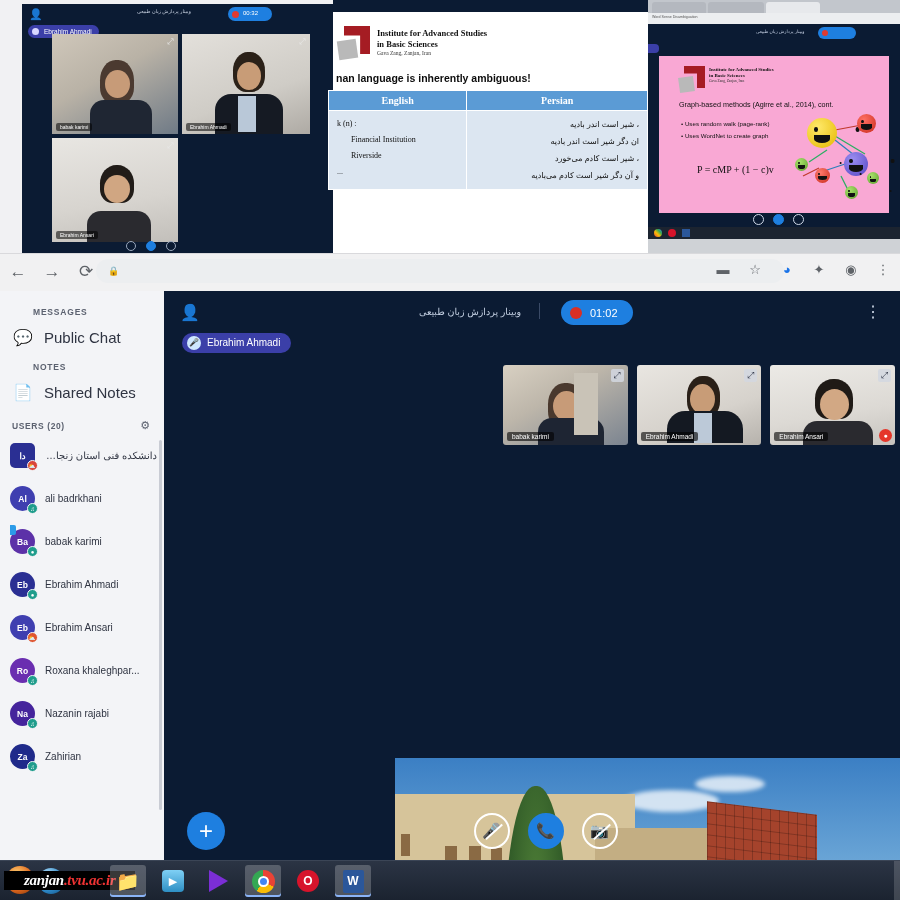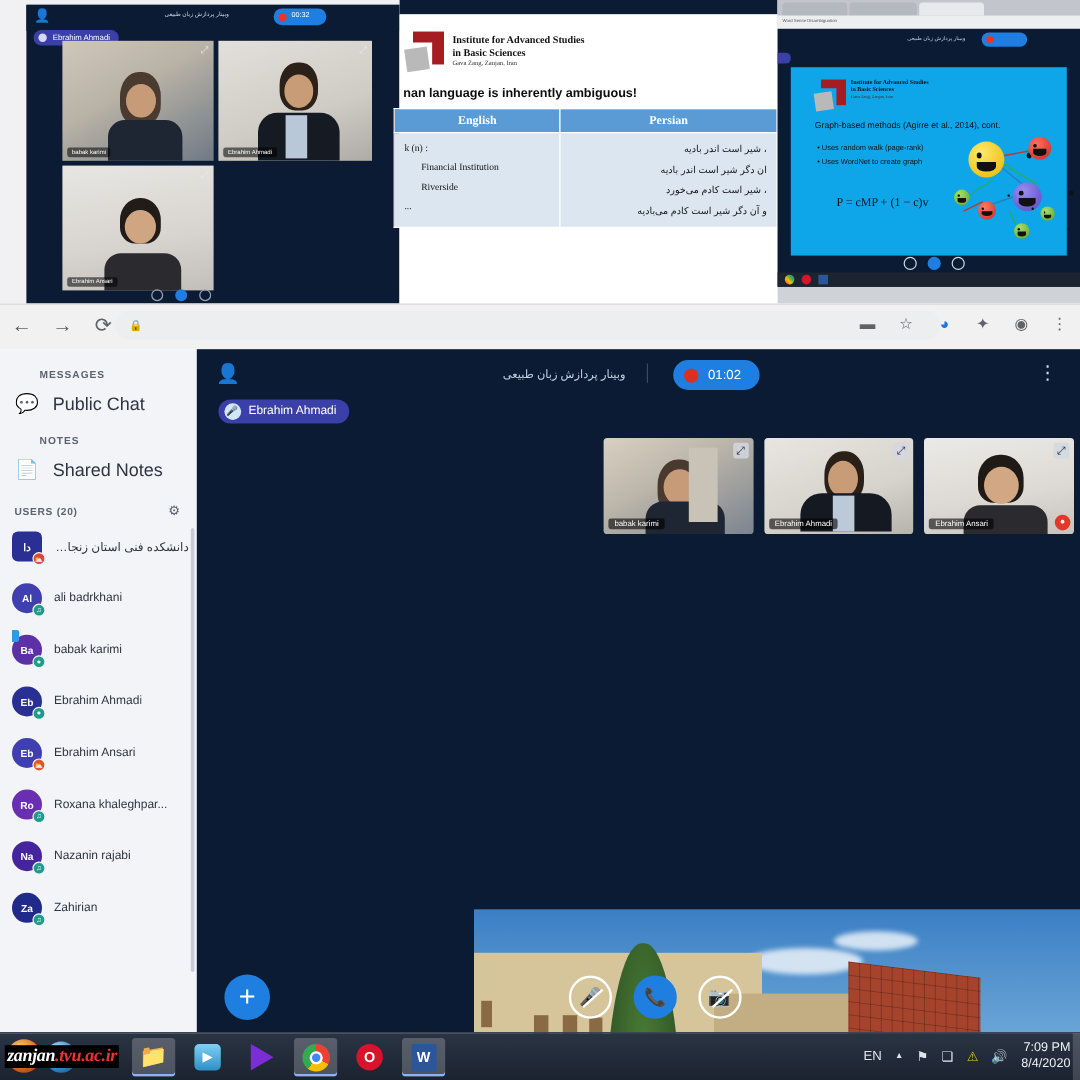--- a/index.html
+++ b/index.html
@@ -56,21 +56,21 @@
   .pc-tabs { position: relative; height: 13px; background: #c2c6cc; }
   .pc-tabs .tb { position: absolute; top: 2px; height: 11px; background: #e5e7ea; border-radius: 3px 3px 0 0; }
   .pc-addr { position: relative; height: 11px; background: #eceef0; }
   .pc-addr .u { position: absolute; left: 4px; top: 2px; font-size: 3.6px; color: #555; }
   .pc-app { position: relative; height: 215px; background: #0b1b33; }
   .pc-hdr { position: relative; height: 18px; }
   .pc-fa { position: absolute; left: 108px; top: 5px; font-size: 4.5px; color: #c2cde0; direction: rtl; filter: blur(.2px); }
   .pc-rec { position: absolute; left: 170px; top: 3px; width: 38px; height: 12px; border-radius: 6px; background: #1e7fe0; }
   .pc-rec .dot { position: absolute; left: 4px; top: 3px; width: 6px; height: 6px; border-radius: 50%; background: #e03a30; }
   .pc-badge { position: absolute; left: 0; top: 20px; width: 11px; height: 9px; background: #3b3fa8; border-radius: 0 4px 4px 0; }
-  .pc-slide { position: absolute; left: 11px; top: 32px; width: 230px; height: 157px; background: #0ea5e9; }
+  .pc-slide { position: absolute; left: 11px; top: 32px; width: 230px; height: 157px; background: #f9a8d4; }
   .pcs-logo { position: absolute; left: 20px; top: 10px; width: 26px; height: 26px; }
   .pcs-logo .red { position: absolute; left: 5px; top: 0; width: 21px; height: 22px; background: #a51c23; clip-path: polygon(0 0,100% 0,100% 100%,62% 100%,62% 34%,0 34%); }
   .pcs-logo .gray { position: absolute; left: 0; top: 11px; width: 15px; height: 15px; background: #b9b9b9; transform: rotate(-8deg); }
   .pcs-inst { position: absolute; left: 50px; top: 11px; font-family: "Liberation Serif", serif; }
   .pcs-inst .l1 { font-size: 5px; color: #111; font-weight: 700; line-height: 6.2px; }
   .pcs-inst .l3 { font-size: 3.6px; color: #333; }
   .pcs-title { position: absolute; left: 20px; top: 44px; font-size: 7.2px; color: #111; }
   .pcs-bul { position: absolute; left: 22px; top: 62px; font-size: 6.2px; color: #111; line-height: 12px; }
   .pcs-formula { position: absolute; left: 38px; top: 108px; font-family: "Liberation Serif", serif; font-size: 10px; color: #111; }
   .pcs-graph { position: absolute; right: 4px; top: 50px; width: 96px; height: 100px; }
@@ -147,21 +147,21 @@
   .cbtn { position: relative; width: 36px; height: 36px; border-radius: 50%; border: 2px solid #fff; color: #fff; font-size: 15px; display: flex; align-items: center; justify-content: center; cursor: pointer; }
   .cbtn.filled { background: #1e7fe0; border-color: #1e7fe0; }
   .cbtn .slash { position: absolute; left: 7px; top: 16px; width: 22px; height: 1.8px; background: #fff; transform: rotate(-42deg); }
 
   
   .taskbar { position: absolute; left: 0; bottom: 0; width: 900px; height: 40px; background: linear-gradient(#2b3444, #1b2330); border-top: 1px solid #3b4556; }
   .tb-start { position: absolute; left: 6px; top: 5px; width: 30px; height: 30px; }
   .tb-items { position: absolute; left: 110px; top: 4px; display: flex; gap: 9px; align-items: center; }
   .tbi { width: 36px; height: 32px; border-radius: 3px; display: flex; align-items: center; justify-content: center; cursor: pointer; }
   .tbi.active { background: rgba(255,255,255,.22); box-shadow: inset 0 -2px 0 #8ab4f8; }
-  .wm { position: absolute; left: 4px; top: 10px; font-family: "Liberation Serif", serif; font-size: 15px; font-weight: 700; font-style: italic; background: #000; padding: 1px 2px; color: #fff; letter-spacing: -.3px; }
+  .wm { position: absolute; left: 4px; top: 10px; font-family: "Liberation Serif", serif; font-size: 15px; font-weight: 700; font-style: italic; background: #000; padding: 1px 20px; color: #fff; letter-spacing: -.3px; }
   .wm .r { color: #e33; }
   .tray { position: absolute; right: 8px; top: 6px; display: flex; align-items: center; gap: 11px; }
   .tray .ti { color: #dfe4ec; font-size: 11px; cursor: pointer; }
   .clock { text-align: right; line-height: 13px; color: #eef1f6; font-size: 10.5px; cursor: pointer; }
   .tb-edge { position: absolute; right: 0; top: 0; width: 6px; height: 40px; background: rgba(255,255,255,.16); }
 </style>
 </head>
 <body>
 
 <div id="page">
@@ -536,27 +536,15 @@
         </span>
       </div>
       <div class="tbi">
         <span style="display:inline-block;width:22px;height:22px;border-radius:50%;background:#d7142b;color:#fff;font-size:12px;line-height:22px;text-align:center;font-weight:700;">O</span>
       </div>
       <div class="tbi active">
         <span style="display:inline-block;width:21px;height:23px;background:#2b579a;color:#fff;font-size:12px;line-height:23px;text-align:center;font-weight:700;border-radius:2px;">W</span>
       </div>
     </div>
 
-    <div class="tray">
-      <span class="ti">EN</span>
-      <span class="ti" style="font-size:7px;">▲</span>
-      <span class="ti">⚑</span>
-      <span class="ti">❏</span>
-      <span class="ti" style="color:#f3c623;">⚠</span>
-      <span class="ti">🔊</span>
-      <span class="clock">
-        <div>7:09 PM</div>
-        <div>8/4/2020</div>
-      </span>
-    </div>
     <div class="tb-edge"></div>
   </div>
 </div>
 
 </body></html>

